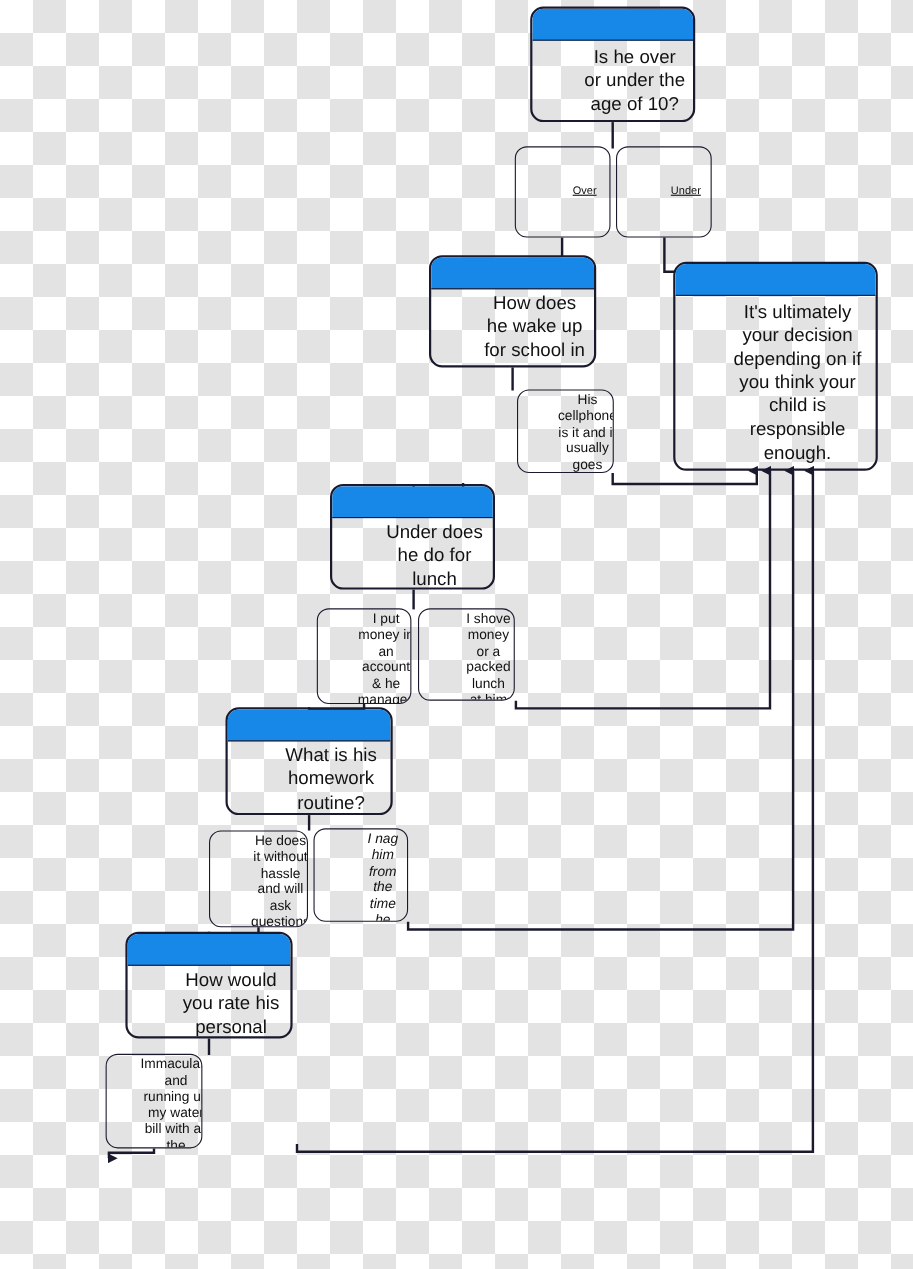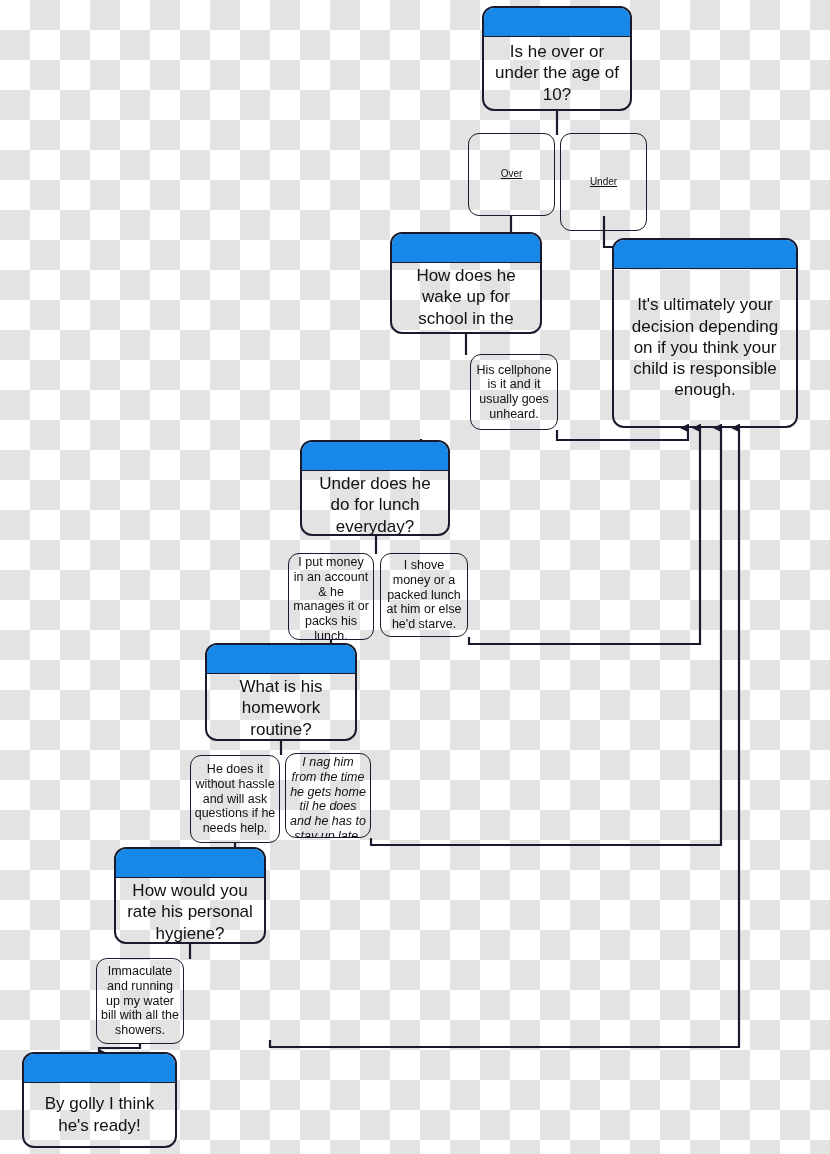--- a/index.html
+++ b/index.html
@@ -51,20 +51,21 @@
   .node .body {
     flex: 1 1 auto;
     display: flex;
     align-items: center;
     justify-content: center;
     text-align: center;
     padding: 2px 6px;
     box-sizing: border-box;
     color: #111111;
     line-height: 1.25;
+    margin-left: 40px;
   }
   
   .qnode {
     border-width: 2.6px;
   }
   .qnode .body {
     font-size: 17px;
   }
   
   .anode {
@@ -140,21 +141,21 @@
 
   <div class="node qnode" style="left:482px; top:6px; width:150px; height:105px;">
     <div class="bar"></div>
     <div class="body">Is he over or under the age of 10?</div>
   </div>
 
   <div class="node onode" style="left:468px; top:133px; width:87px; height:83px;">
     <div class="body">Over</div>
   </div>
 
-  <div class="node onode" style="left:560px; top:133px; width:87px; height:98px;">
+  <div class="node onode" style="left:560px; top:133px; width:87px; height:83px;">
     <div class="body">Under</div>
   </div>
 
   <div class="node qnode" style="left:390px; top:232px; width:152px; height:102px;">
     <div class="bar"></div>
     <div class="body">How does he wake up for school in the morning?</div>
   </div>
 
 
   <div class="node anode" style="left:470px; top:354px; width:88px; height:76px;">
@@ -195,18 +196,14 @@
   <div class="node qnode" style="left:114px; top:847px; width:152px; height:97px;">
     <div class="bar"></div>
     <div class="body">How would you rate his personal hygiene?</div>
   </div>
 
   <div class="node anode" style="left:96px; top:958px; width:88px; height:86px;">
     <div class="body">Immaculate and running up my water bill with all the showers.</div>
   </div>
 
 
-  <div class="node qnode" style="left:22px; top:1052px; width:155px; height:96px;">
-    <div class="bar"></div>
-    <div class="body">By golly I think he's ready!</div>
-  </div>
 
 </div>
 
 </body></html>

